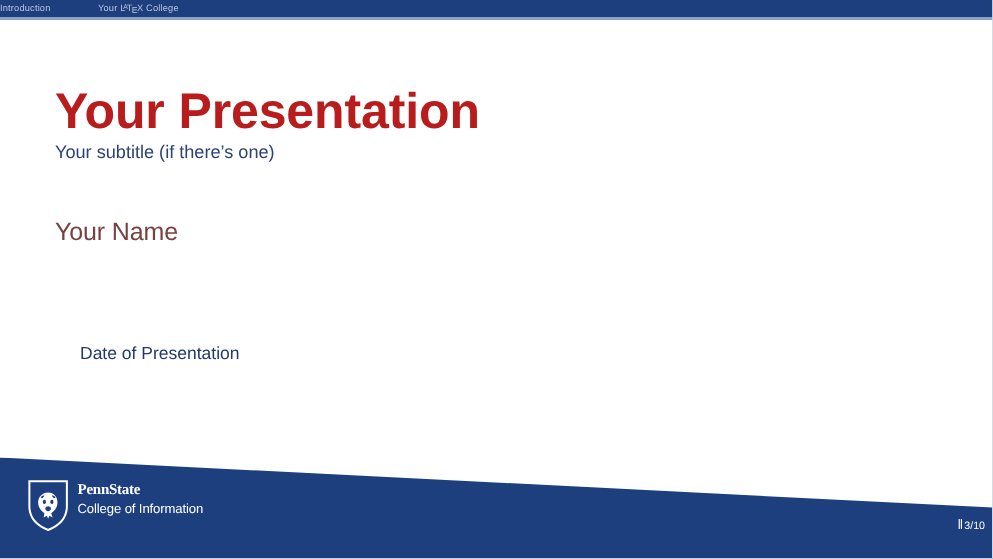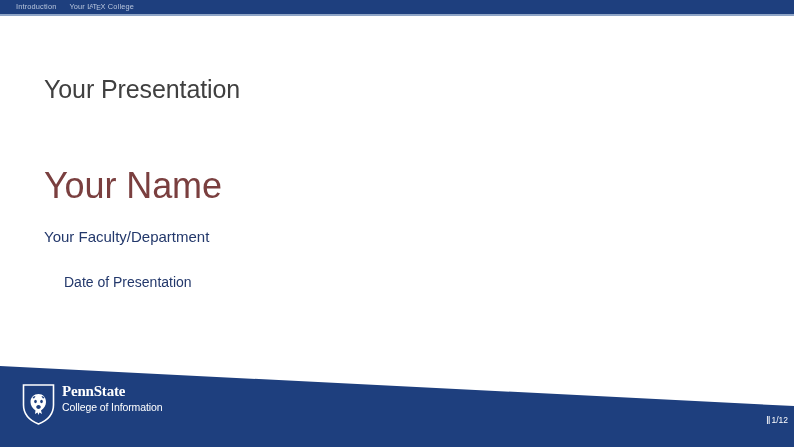--- a/index.html
+++ b/index.html
@@ -22,21 +22,22 @@
   #navbar {
     position: absolute;
     left: 0;
     top: 0;
     width: 794px;
     height: 14px;
     background: #1e3f7e;
     display: flex;
     align-items: center;
     box-sizing: border-box;
-    padding-left: 16px;
+    padding-left: 0;
+    gap: 25px;
   }
   #navbar .nav-item {
     color: #b9c6dd;
     font-size: 7.4px;
     letter-spacing: 0.15px;
     margin-right: 13px;
     white-space: nowrap;
     line-height: 14px;
   }
   #navbar-underline {
@@ -75,42 +76,42 @@
   }
 
   
   #title-block {
     position: absolute;
     left: 44px;
     top: 70px;
     width: 640px;
   }
   #pres-title {
-    color: #404040;
-    font-size: 25px;
-    font-weight: 400;
+    color: #b91c1c;
+    font-size: 40px;
+    font-weight: 700;
     line-height: 38px;
     letter-spacing: -0.1px;
     margin: 0;
   }
   #pres-subtitle {
     color: #2b4272;
     font-size: 14.5px;
     font-weight: 400;
     line-height: 20px;
     margin: 4px 0 0 0;
   }
 
   
   #author-name {
     position: absolute;
     left: 44px;
     top: 170px;
     color: #7a3f3f;
-    font-size: 36px;
+    font-size: 20px;
     font-weight: 400;
     line-height: 32px;
     letter-spacing: -0.1px;
   }
   #author-affil {
     position: absolute;
     left: 44px;
     top: 227px;
     color: #23386b;
     font-size: 15px;
@@ -153,21 +154,21 @@
     height: 43px;
     flex: 0 0 auto;
     margin-right: 7px;
   }
   #footer-text {
     padding-top: 1px;
   }
   #ps-wordmark {
     color: #ffffff;
     font-family: "Liberation Serif", serif;
-    font-size: 15px;
+    font-size: 12px;
     font-weight: 700;
     line-height: 15px;
     letter-spacing: -0.2px;
     white-space: nowrap;
   }
   .ps-unit-line {
     color: #ffffff;
     font-size: 10.5px;
     font-weight: 400;
     line-height: 12.5px;
@@ -200,24 +201,24 @@
 <div id="slide">
 
   <div id="navbar">
     <span class="nav-item">Introduction</span>
     <span class="nav-item"><span>Your </span><span class="latex-logo"><span class="l-l">L</span><span class="l-a">A</span><span class="l-t">T</span><span class="l-e">E</span><span class="l-x">X</span></span><span> College</span></span>
   </div>
   <div id="navbar-underline"></div>
 
   <div id="title-block">
     <div id="pres-title">Your Presentation</div>
+    <div id="pres-subtitle">Your subtitle (if there’s one)</div>
   </div>
 
   <div id="author-name">Your Name</div>
-  <div id="author-affil">Your Faculty/Department</div>
   <div id="pres-date">Date of Presentation</div>
 
   <div id="footer"></div>
 
   <div id="footer-logo">
     <svg id="shield" viewBox="0 0 66 86">
       <path d="M3 4 H63 V44 C63 64 48 76 33 82 C18 76 3 64 3 44 Z" fill="#1e3f7e" stroke="#ffffff" stroke-width="3.2"></path>
       <g fill="#ffffff">
         <path d="M33 22 C24 22 17 29 17 38 C17 45 21 51 27 55 L26 62 L31 59 L33 64 L35 59 L40 62 L38 55 C44 51 48 45 48 38 C48 29 42 22 33 22 Z"></path>
       </g>
@@ -230,16 +231,16 @@
       </g>
     </svg>
     <div id="footer-text">
       <div id="ps-wordmark">PennState</div>
       <div class="ps-unit-line" id="ps-unit-1">College of Information</div>
     </div>
   </div>
 
   <div id="page-number">
     <span class="pn-bars">‖</span>
-    <span>1/12</span>
+    <span>3/10</span>
   </div>
 
 </div>
 
 </body></html>

